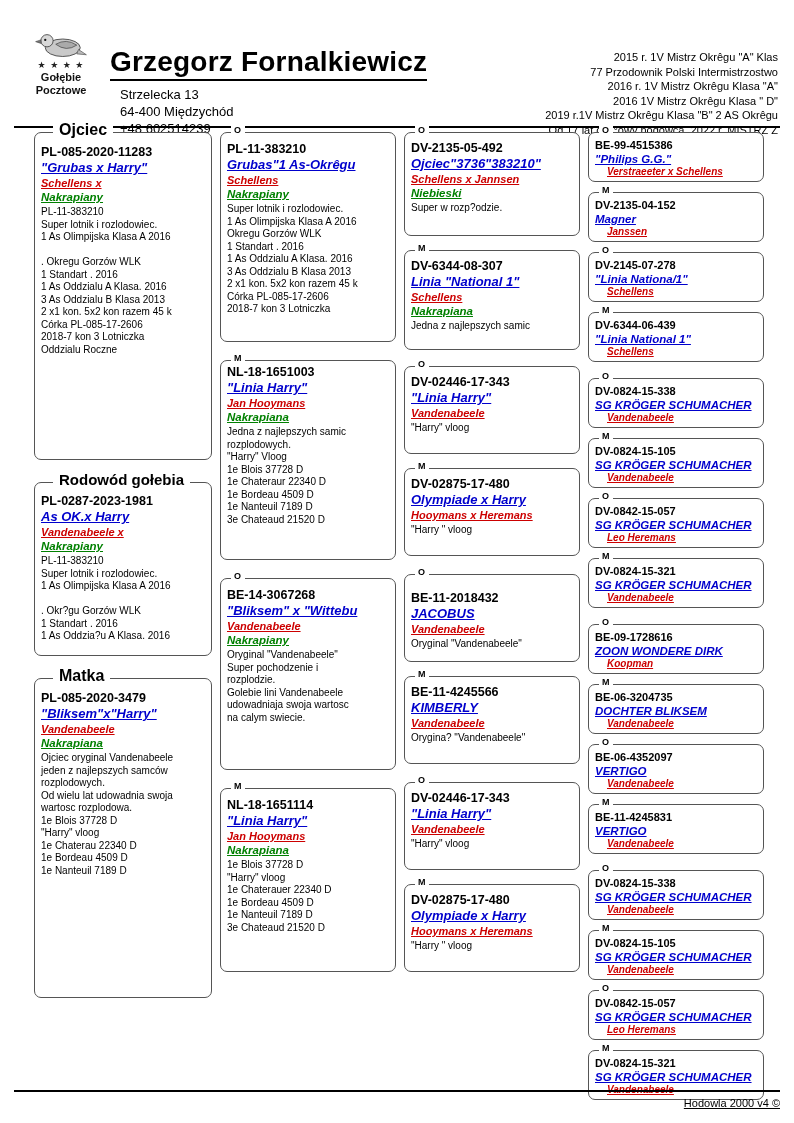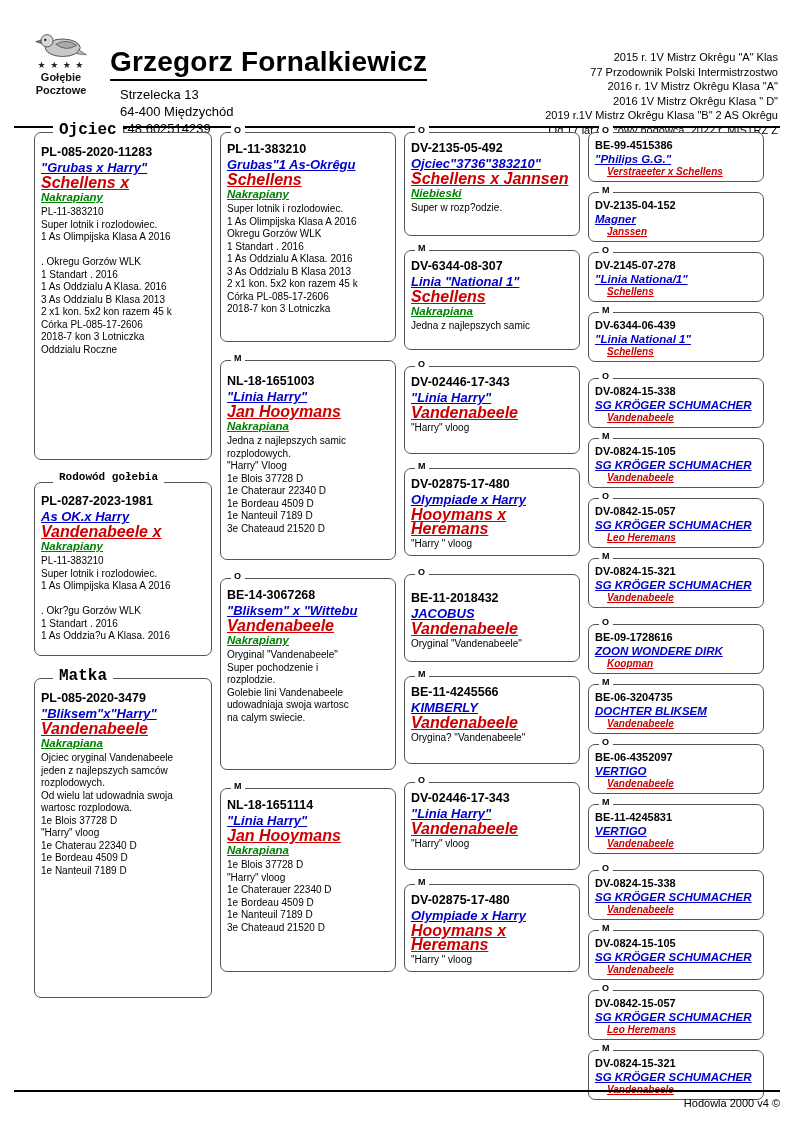--- a/index.html
+++ b/index.html
@@ -51,37 +51,37 @@
   .box {
     border: 1px solid #555; border-radius: 7px; background: #fff;
     padding: 4px 6px 4px 6px; position: relative;
   }
   .tag {
     position: absolute; top: -8px; left: 10px; background: #fff;
     font-size: 9px; font-weight: bold; padding: 0 3px; letter-spacing: .5px;
   }
   .title-tag {
     position: absolute; top: -12px; left: 18px; background: #fff;
-    font-size: 16px; font-weight: bold; font-family: Liberation Mono, monospace;
+    font-size: 16px; font-weight: bold; font-family: Liberation Sans, sans-serif;
     padding: 0 6px;
   }
-  .title-tag.small { font-size: 11px; }
+  .title-tag.small { font-size: 15px; }
 
   .ring { font-weight: bold; font-size: 12.5px; color: #000; line-height: 15px; }
   .nm   { font-weight: bold; font-style: italic; font-size: 13px; color:#0000cc; line-height:16px; text-decoration: underline;}
-  .f1   { font-weight: bold; font-style: italic; font-size: 16px; color:#cc0000; line-height:14px; text-decoration: underline;}
+  .f1   { font-weight: bold; font-style: italic; font-size: 11px; color:#cc0000; line-height:14px; text-decoration: underline;}
   .f2   { font-weight: bold; font-style: italic; font-size: 11.5px; color:#008000; line-height:14px; text-decoration: underline;}
   .notes{ font-size: 10px; line-height: 12.5px; color:#000; white-space: pre-line; margin-top:2px;}
 
   .small .ring { font-size: 11px; line-height: 13px;}
   .small .nm { font-size: 11.5px; line-height: 14px;}
   .small .f1 { font-size: 10px; line-height: 12px; margin-left: 12px;}
 
   .footer {
-    position: absolute; left: 14px; right: 14px; bottom: 14px;
+    position: absolute; left: 14px; right: 14px; bottom: 14px; text-decoration: underline;
   }
   .hr-bot { border-top: 2px solid #000; }
   .foot-text { text-align: right; font-size: 11px; margin-top: 5px; }
 </style>
 </head>
 <body>
 
 <div class="page">
 
   <div class="header">
@@ -197,21 +197,21 @@
 1 As Oddzialu A Klasa. 2016
 3 As Oddzialu B Klasa  2013
 2 x1 kon. 5x2 kon razem 45 k
 Córka PL-085-17-2606
 2018-7 kon  3 Lotniczka</div>
         </div>
       </div>
 
       <div class="box" style="margin-top:18px; height:200px">
         <div class="tag">M</div>
-        <div style="margin-top:9px">
+        <div style="margin-top:0">
           <div class="ring">NL-18-1651003</div>
           <div class="nm">"Linia Harry"</div>
           <div class="f1">Jan Hooymans</div>
           <div class="f2">Nakrapiana</div>
           <div class="notes">Jedna z najlepszych samic
 rozplodowych.
 "Harry" Vloog
 1e Blois           37728 D
 1e Chateraur   22340 D
 1e Bordeau       4509 D

